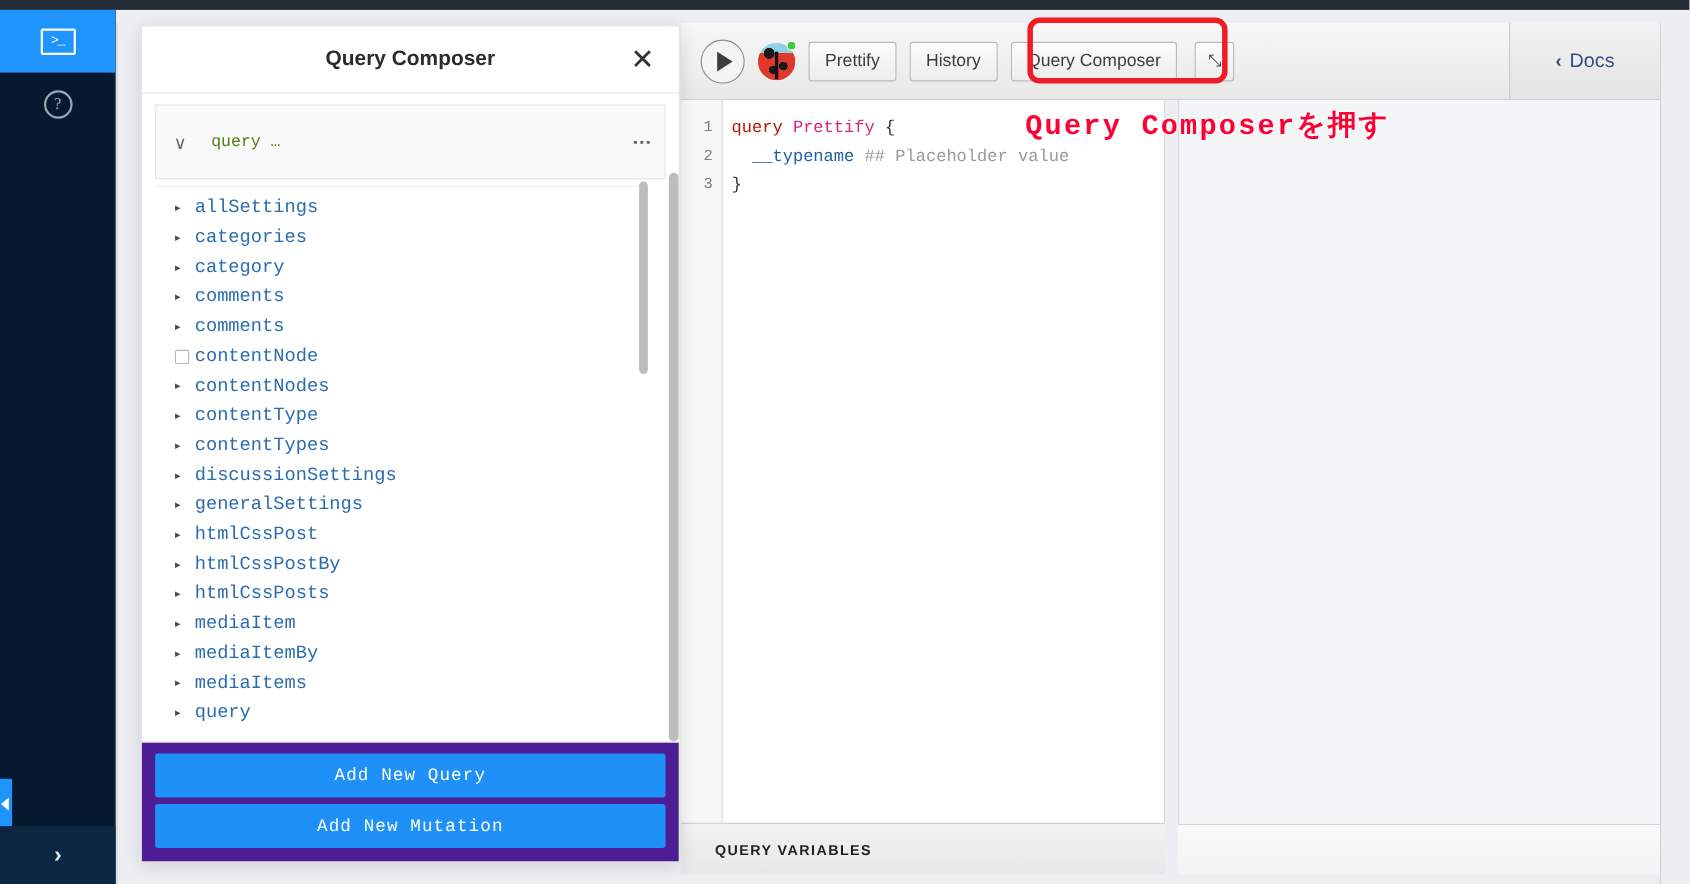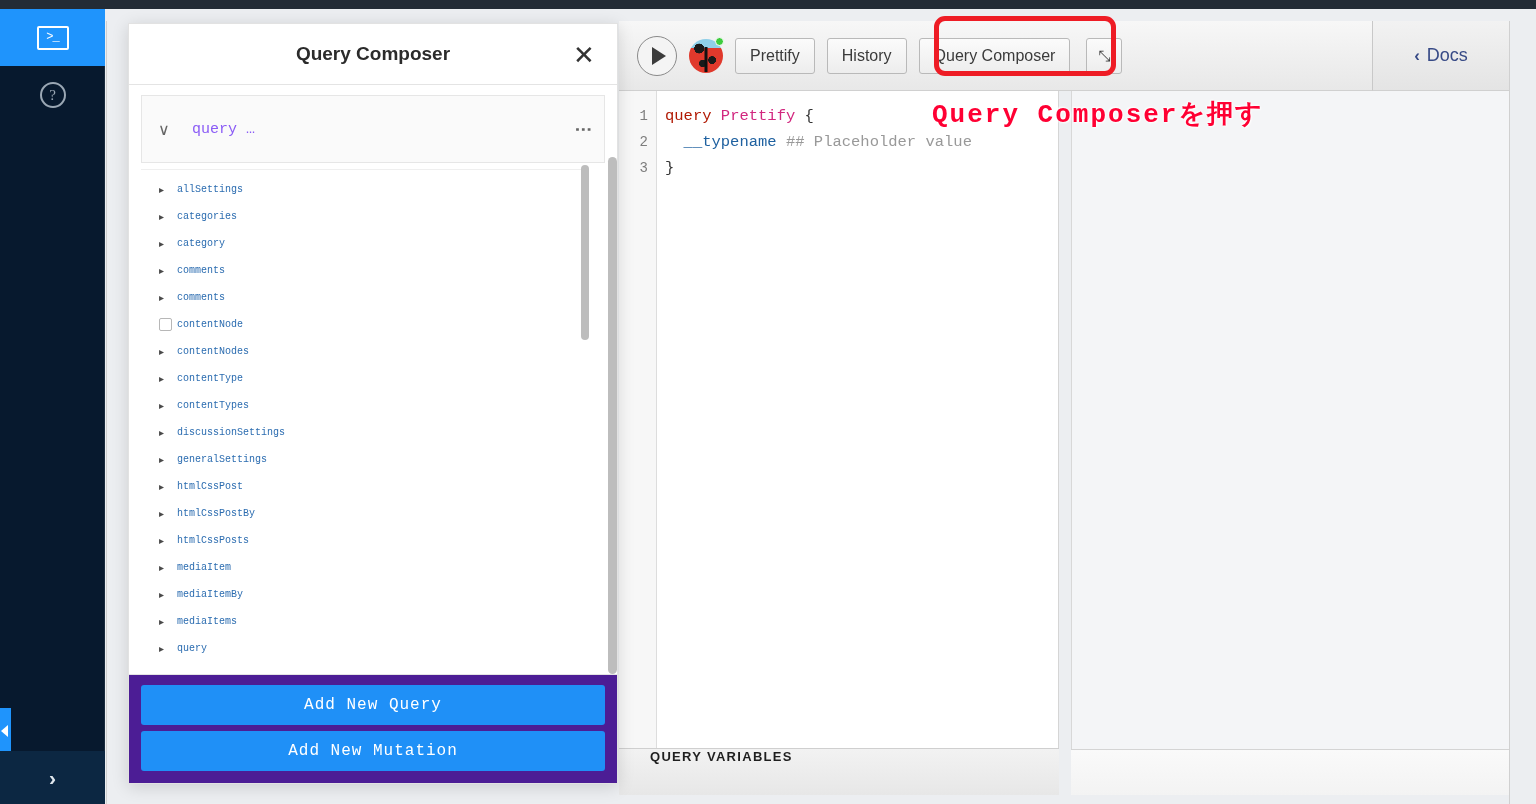--- a/index.html
+++ b/index.html
@@ -197,21 +197,21 @@
   .tok-punc { color: #333333; }
   .tok-fld  { color: #1f61a0; }
   .tok-cmt  { color: #999999; }
 
   
   .vars-bar {
     position: absolute; top: 727px; left: 512px;
     width: 440px; height: 47px;
     background: linear-gradient(#f2f2f2, #e7e7e7);
     border-top: 1px solid #cfcfcf;
-    display: flex; align-items: flex-start;
+    display: flex; align-items: center;
     padding-left: 31px;
   }
   .vars-bar span {
     font-size: 13px; font-weight: bold; letter-spacing: 1.3px;
     color: #1f1f1f;
   }
 
   
   .splitter {
     position: absolute; top: 70px; left: 952px;
@@ -269,21 +269,21 @@
     border: 1px solid #e6e6e6;
     display: flex; align-items: center;
     padding: 0 16px;
   }
   .op-chev {
     width: 20px; color: #666; font-size: 16px; cursor: pointer;
     font-family: "DejaVu Sans", sans-serif;
   }
   .op-label {
     font-family: "Liberation Mono", monospace;
-    font-size: 15px; color: #8b5cf6; margin-left: 14px;
+    font-size: 15px; color: #4d7c0f; margin-left: 14px;
   }
   .op-kebab {
     margin-left: auto; color: #666; font-size: 17px;
     cursor: pointer; line-height: 0.55; letter-spacing: 0;
     writing-mode: vertical-rl; font-weight: bold;
   }
   .field-list {
     position: absolute; top: 84px; left: 12px;
     width: 440px; bottom: 0;
     overflow: hidden;
@@ -299,21 +299,21 @@
     width: 14px; color: #4a4a4a; font-size: 10px; flex: none;
     font-family: "DejaVu Sans", sans-serif;
   }
   .field-check {
     width: 13px; height: 13px; flex: none;
     border: 1px solid #b7b7b7; border-radius: 2px;
     background: #fff; margin-right: 1px;
   }
   .field-name {
     font-family: "Liberation Mono", monospace;
-    font-size: 10px; color: #2b6cb0; margin-left: 4px;
+    font-size: 17px; color: #2b6cb0; margin-left: 4px;
   }
   .sb-inner {
     position: absolute; left: 452px; top: 80px;
     width: 8px; height: 175px;
     background: #bdbdbd; border-radius: 4px;
     z-index: 5;
   }
   .sb-outer {
     position: absolute; left: 479px; top: 72px;
     width: 9px; height: 517px;

